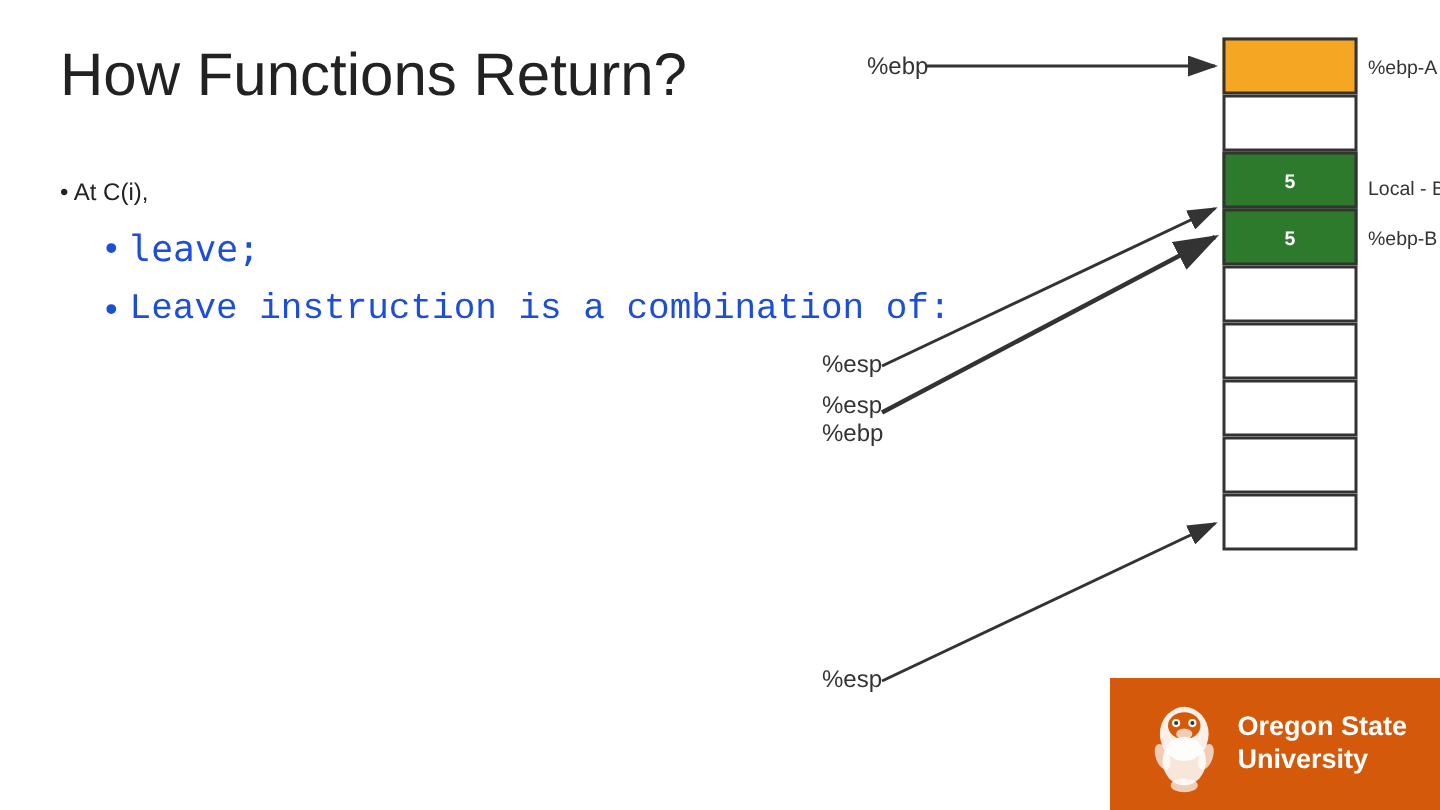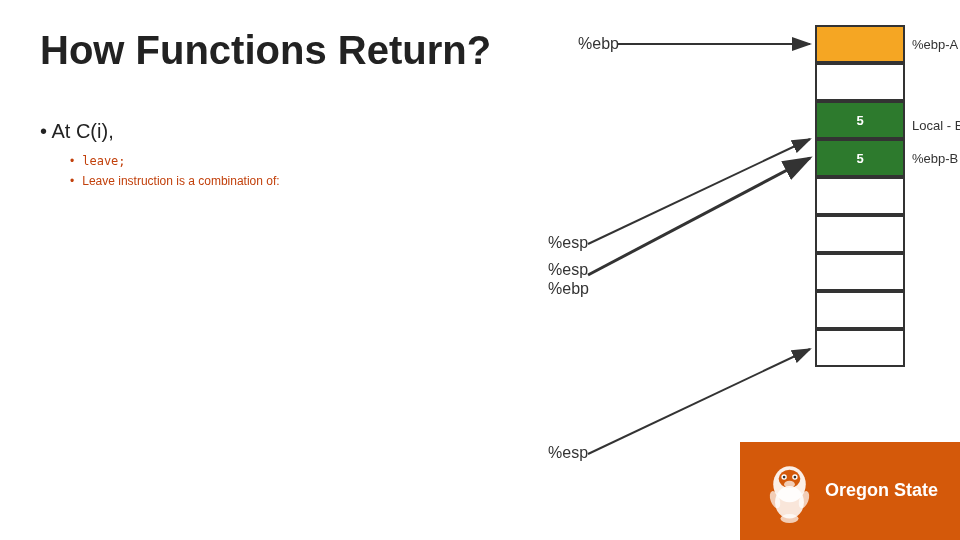--- a/index.html
+++ b/index.html
@@ -11,54 +11,54 @@
       overflow: hidden;
       position: relative;
     }
 
     
     .title {
       position: absolute;
       top: 28px;
       left: 40px;
       font-size: 40px;
-      font-weight: bold;
+      font-weight: normal;
       color: #222;
     }
 
     
     .content {
       position: absolute;
       top: 120px;
       left: 40px;
     }
     .content .bullet-main {
-      font-size: 20px;
+      font-size: 16px;
       color: #222;
       margin-bottom: 8px;
     }
     .content .sub-bullets {
       list-style: none;
       margin-left: 30px;
     }
     .content .sub-bullets li {
-      font-size: 12px;
-      color: #c2410c;
+      font-size: 24px;
+      color: #1d4ed8;
       font-family: monospace;
       line-height: 1.7;
       display: flex;
       align-items: flex-end;
     }
     .content .sub-bullets li::before {
       content: '•';
       margin-right: 8px;
       font-family: sans-serif;
     }
     .content .sub-bullets li.mixed {
-      font-family: Liberation Sans, sans-serif;
+      font-family: Liberation Mono, monospace;
     }
 
     .stack-cell {
       width: 90px;
       height: 38px;
       border: 2px solid #333;
       background: #fff;
       display: flex;
       align-items: center;
       justify-content: center;
@@ -77,21 +77,21 @@
     .stack-cell.white {
       background: #fff;
     }
 
     
     .osu-logo {
       position: absolute;
       bottom: 0;
       right: 0;
       width: 220px;
-      height: 98px;
+      height: 88px;
       background: #D4590A;
       display: flex;
       align-items: center;
       justify-content: center;
       padding: 8px 12px;
     }
     .osu-text {
       color: #fff;
       font-size: 18px;
       font-weight: bold;
@@ -215,14 +215,15 @@
 
     <ellipse cx="30" cy="48" rx="16" ry="18" fill="#fff" opacity="0.85"></ellipse>
 
     <ellipse cx="30" cy="66" rx="10" ry="5" fill="#fff" opacity="0.7"></ellipse>
 
     <ellipse cx="14" cy="45" rx="5" ry="10" fill="#fff" opacity="0.7" transform="rotate(-20 14 45)"></ellipse>
     <ellipse cx="46" cy="45" rx="5" ry="10" fill="#fff" opacity="0.7" transform="rotate(20 46 45)"></ellipse>
   </svg>
   <div class="osu-text">
     <div>Oregon State</div>
+    <div>University</div>
   </div>
 </div>
 
 </body></html>

